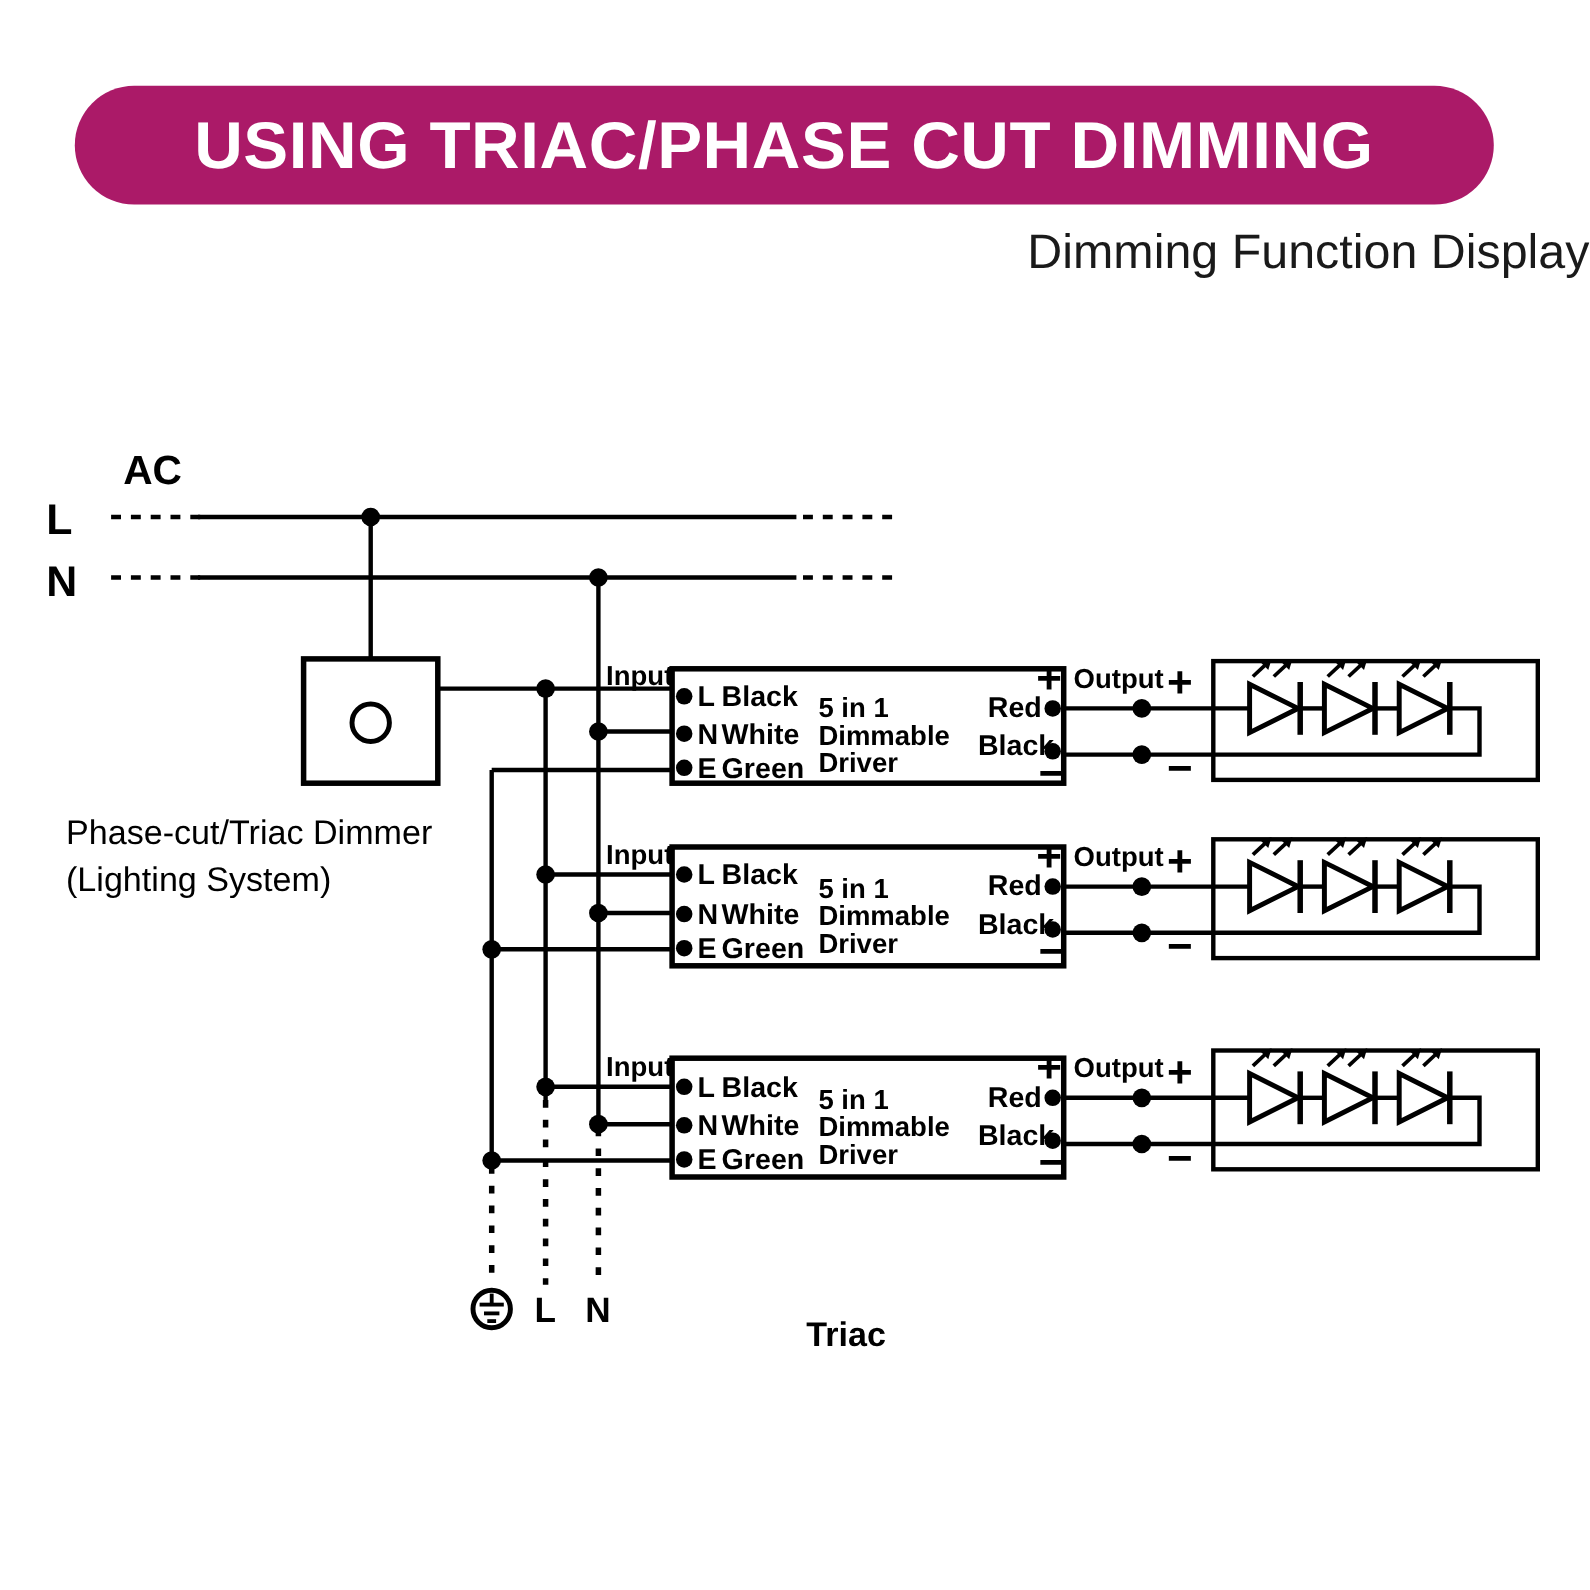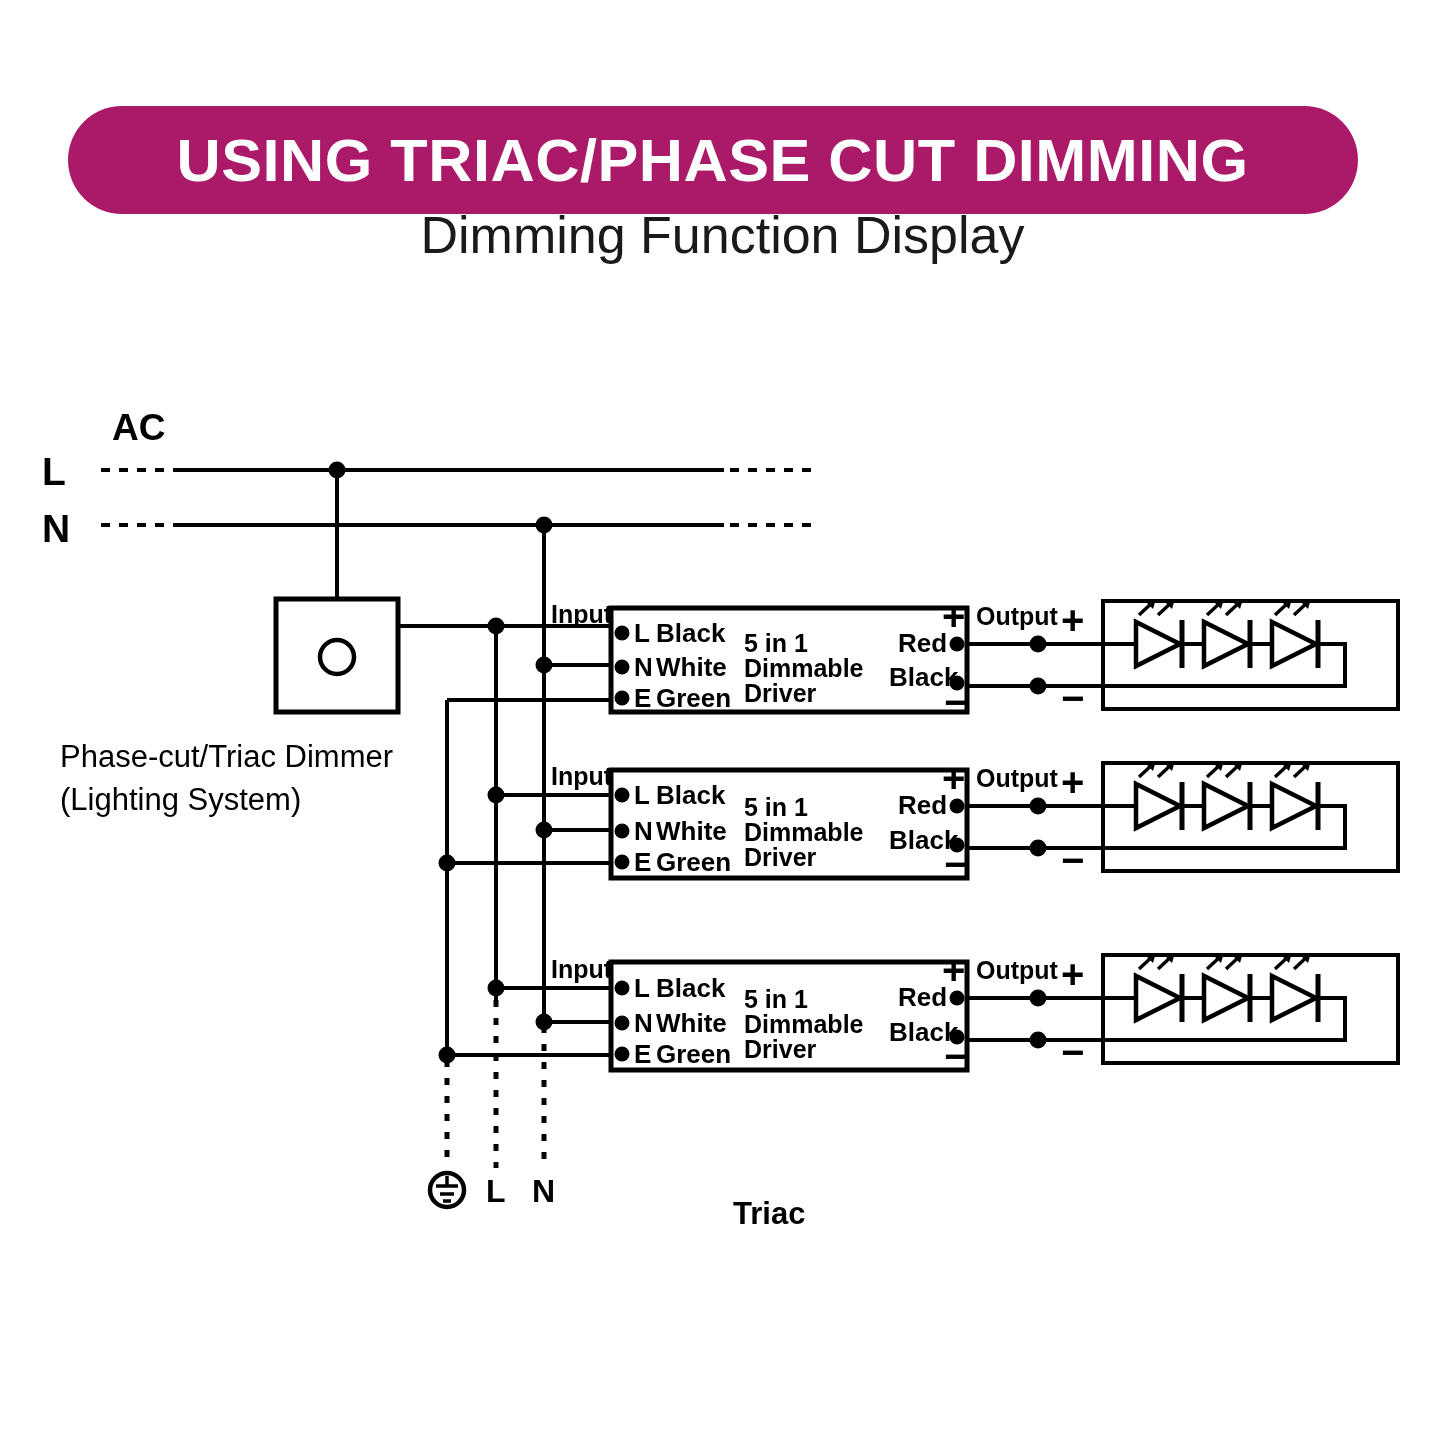--- a/index.html
+++ b/index.html
@@ -2,30 +2,30 @@
 <html><head>
 <meta charset="utf-8">
 <style>
   html,body{margin:0;padding:0;background:#ffffff;}
   body{width:1445px;height:1445px;font-family:"Liberation Sans",sans-serif;overflow:hidden;}
   #root{position:relative;width:1445px;height:1445px;background:#fff;}
 
   
   .header-pill{
     position:absolute;left:68px;top:78px;width:1290px;height:108px;
-    border-radius:54px;display:flex;align-items:center;justify-content:center;margin-top:28px;
+    border-radius:54px;display:flex;align-items:center;justify-content:center;
   }
   .header-title{
     color:#ffffff;font-weight:bold;font-size:60px;letter-spacing:0.5px;
     font-family:"Liberation Sans",sans-serif;white-space:nowrap;
     transform:scaleX(1.02);
   }
   .subtitle{
-    position:absolute;left:0;top:205px;width:1445px;text-align:center;
-    font-size:52px;color:#1a1a1a;font-family:"Liberation Sans",sans-serif;
+    position:absolute;left:0;top:205px;width:1445px;text-align:right;
+    font-size:44px;color:#1a1a1a;font-family:"Liberation Sans",sans-serif;
   }
 
   
   svg#diagram{position:absolute;left:0;top:0;width:1445px;height:1445px;}
   .wire{stroke:#000;stroke-width:4;fill:none;stroke-linecap:butt;}
   .wire-thin{stroke:#000;stroke-width:3.5;fill:none;}
   .dashwire{stroke:#000;stroke-width:4;fill:none;stroke-dasharray:9 9;}
   .dashwire-v{stroke:#000;stroke-width:5;fill:none;stroke-dasharray:7 11;}
   .boxline{stroke:#000;stroke-width:5;fill:#fff;}
   .boxline-thin{stroke:#000;stroke-width:4;fill:#fff;}

